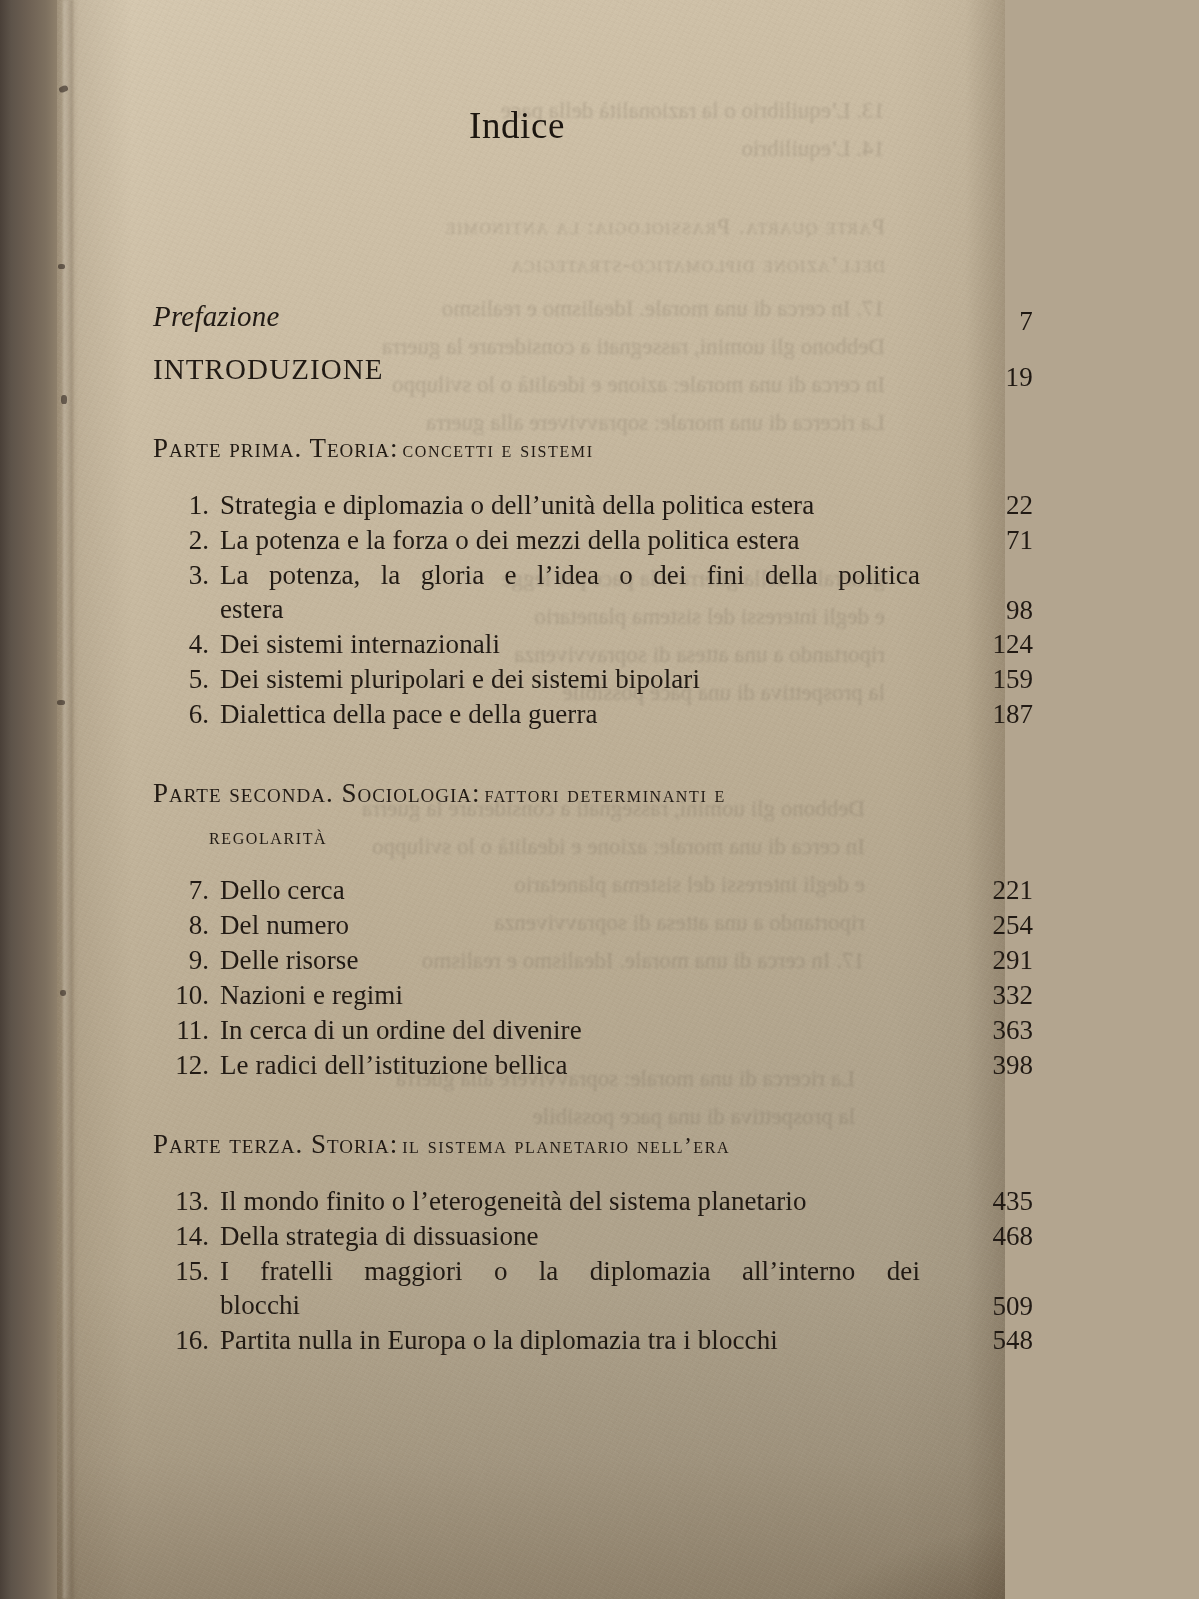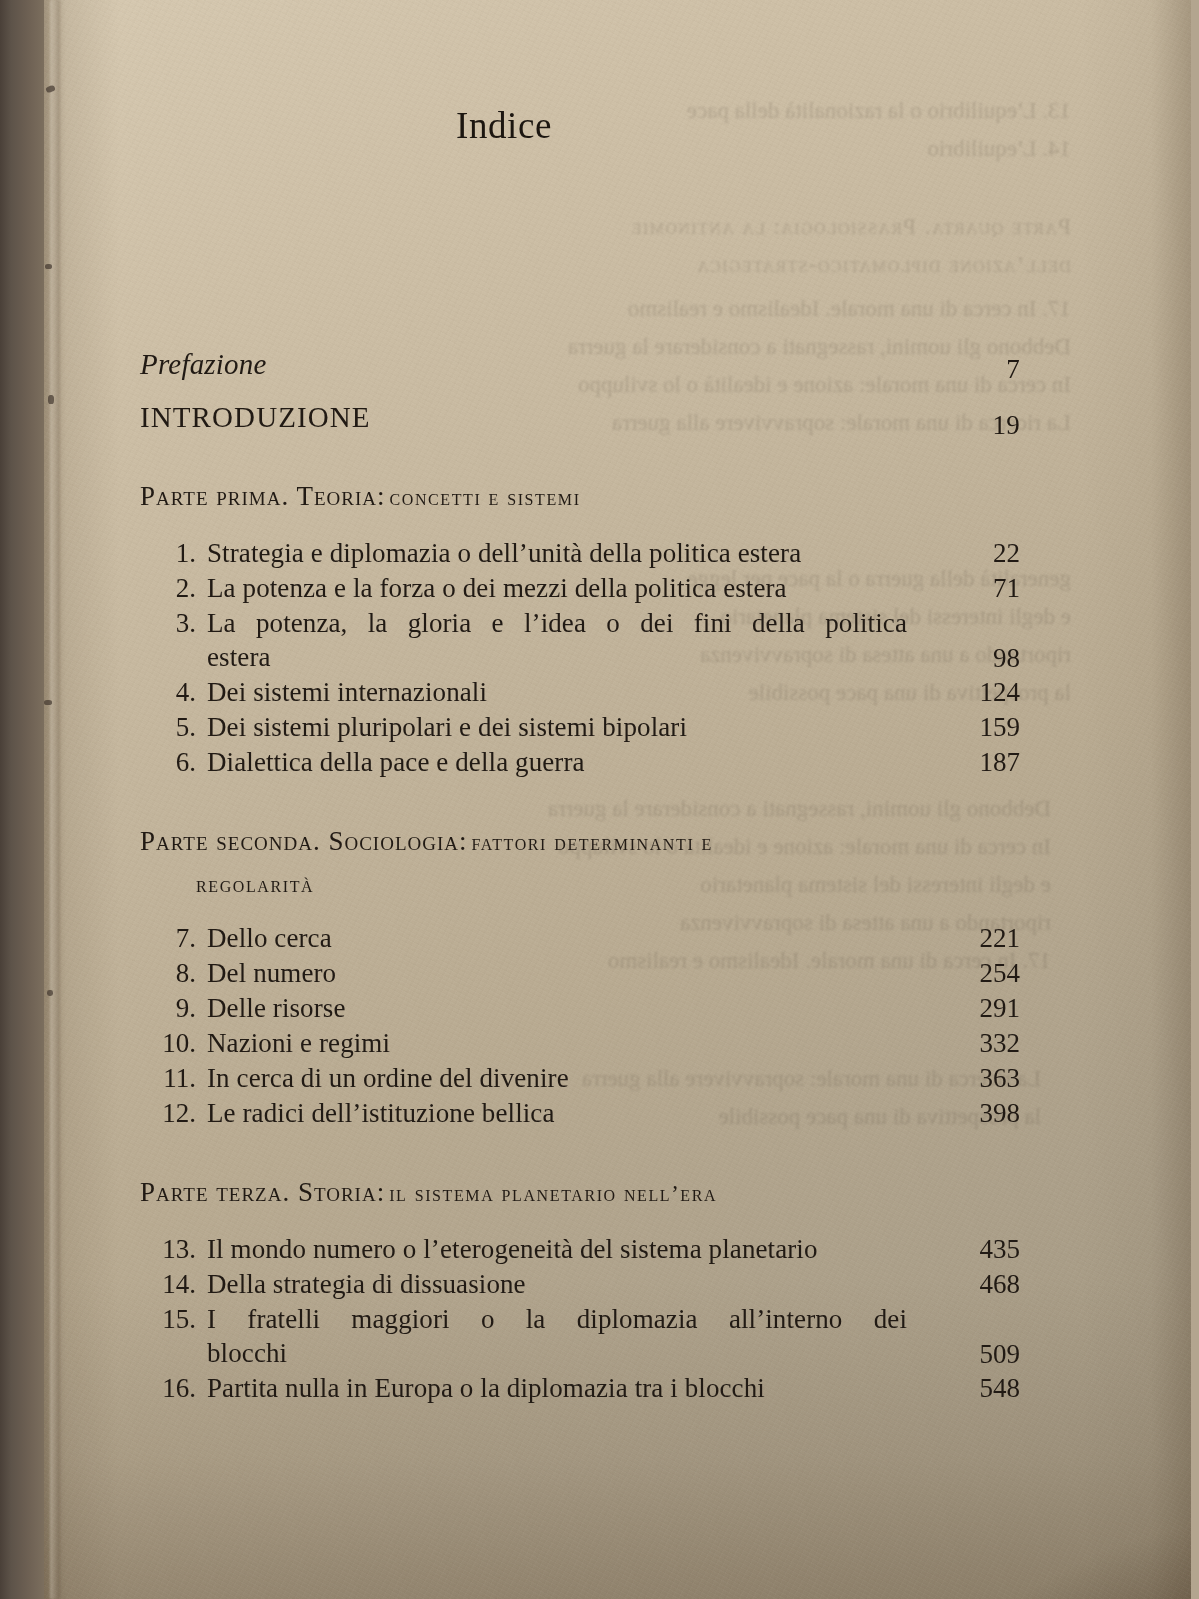--- a/index.html
+++ b/index.html
@@ -28,22 +28,22 @@
         #4a4038 0%,
         #5d5349 18%,
         #6d6053 45%,
         #7d705f 74%,
         #968771 100%);
   }
 
   
   .sheet {
     position: absolute;
-    left: 44px; top: 0;
-    width: 1147px; height: 100%;
+    left: 57px; top: 0;
+    width: 948px; height: 100%;
     background:
       
       radial-gradient(ellipse 520px 380px at 108% 112%,
         rgba(60,44,28,0.58) 0%, rgba(60,44,28,0.30) 42%, rgba(60,44,28,0) 72%),
       
       linear-gradient(to top,
         rgba(92,74,52,0.30) 0%, rgba(92,74,52,0.10) 9%, rgba(92,74,52,0) 20%),
       
       linear-gradient(to right,
         rgba(86,70,50,0.42) 0px, rgba(86,70,50,0.12) 22px, rgba(86,70,50,0.00) 75px),
@@ -128,21 +128,20 @@
     font-size: 37px;
     letter-spacing: .6px;
     color: #1c1610;
   }
 
   .toc-body {
     position: absolute;
     left: 96px;
     top: 300px;
     width: 880px;
-    margin-top: 48px;
   }
 
   
   .row {
     display: flex;
     align-items: baseline;
     width: 100%;
   }
   .row .label { flex: 0 1 auto; }
   .row .pg {
@@ -374,21 +373,21 @@
         </div>
 
         <div class="part">
           <span class="lead">Parte terza. Storia:</span>
           <span class="tail">il sistema planetario nell’era</span>
         </div>
 
         <div class="chapters">
           <div class="chap">
             <span class="num">13.</span>
-            <span class="ttl">Il mondo numero o l’eterogeneità del sistema planetario</span>
+            <span class="ttl">Il mondo finito o l’eterogeneità del sistema planetario</span>
             <span class="pg">435</span>
           </div>
           <div class="chap">
             <span class="num">14.</span>
             <span class="ttl">Della strategia di dissuasione</span>
             <span class="pg">468</span>
           </div>
           <div class="chap two-line">
             <span class="num">15.</span>
             <span class="ttl justify">

